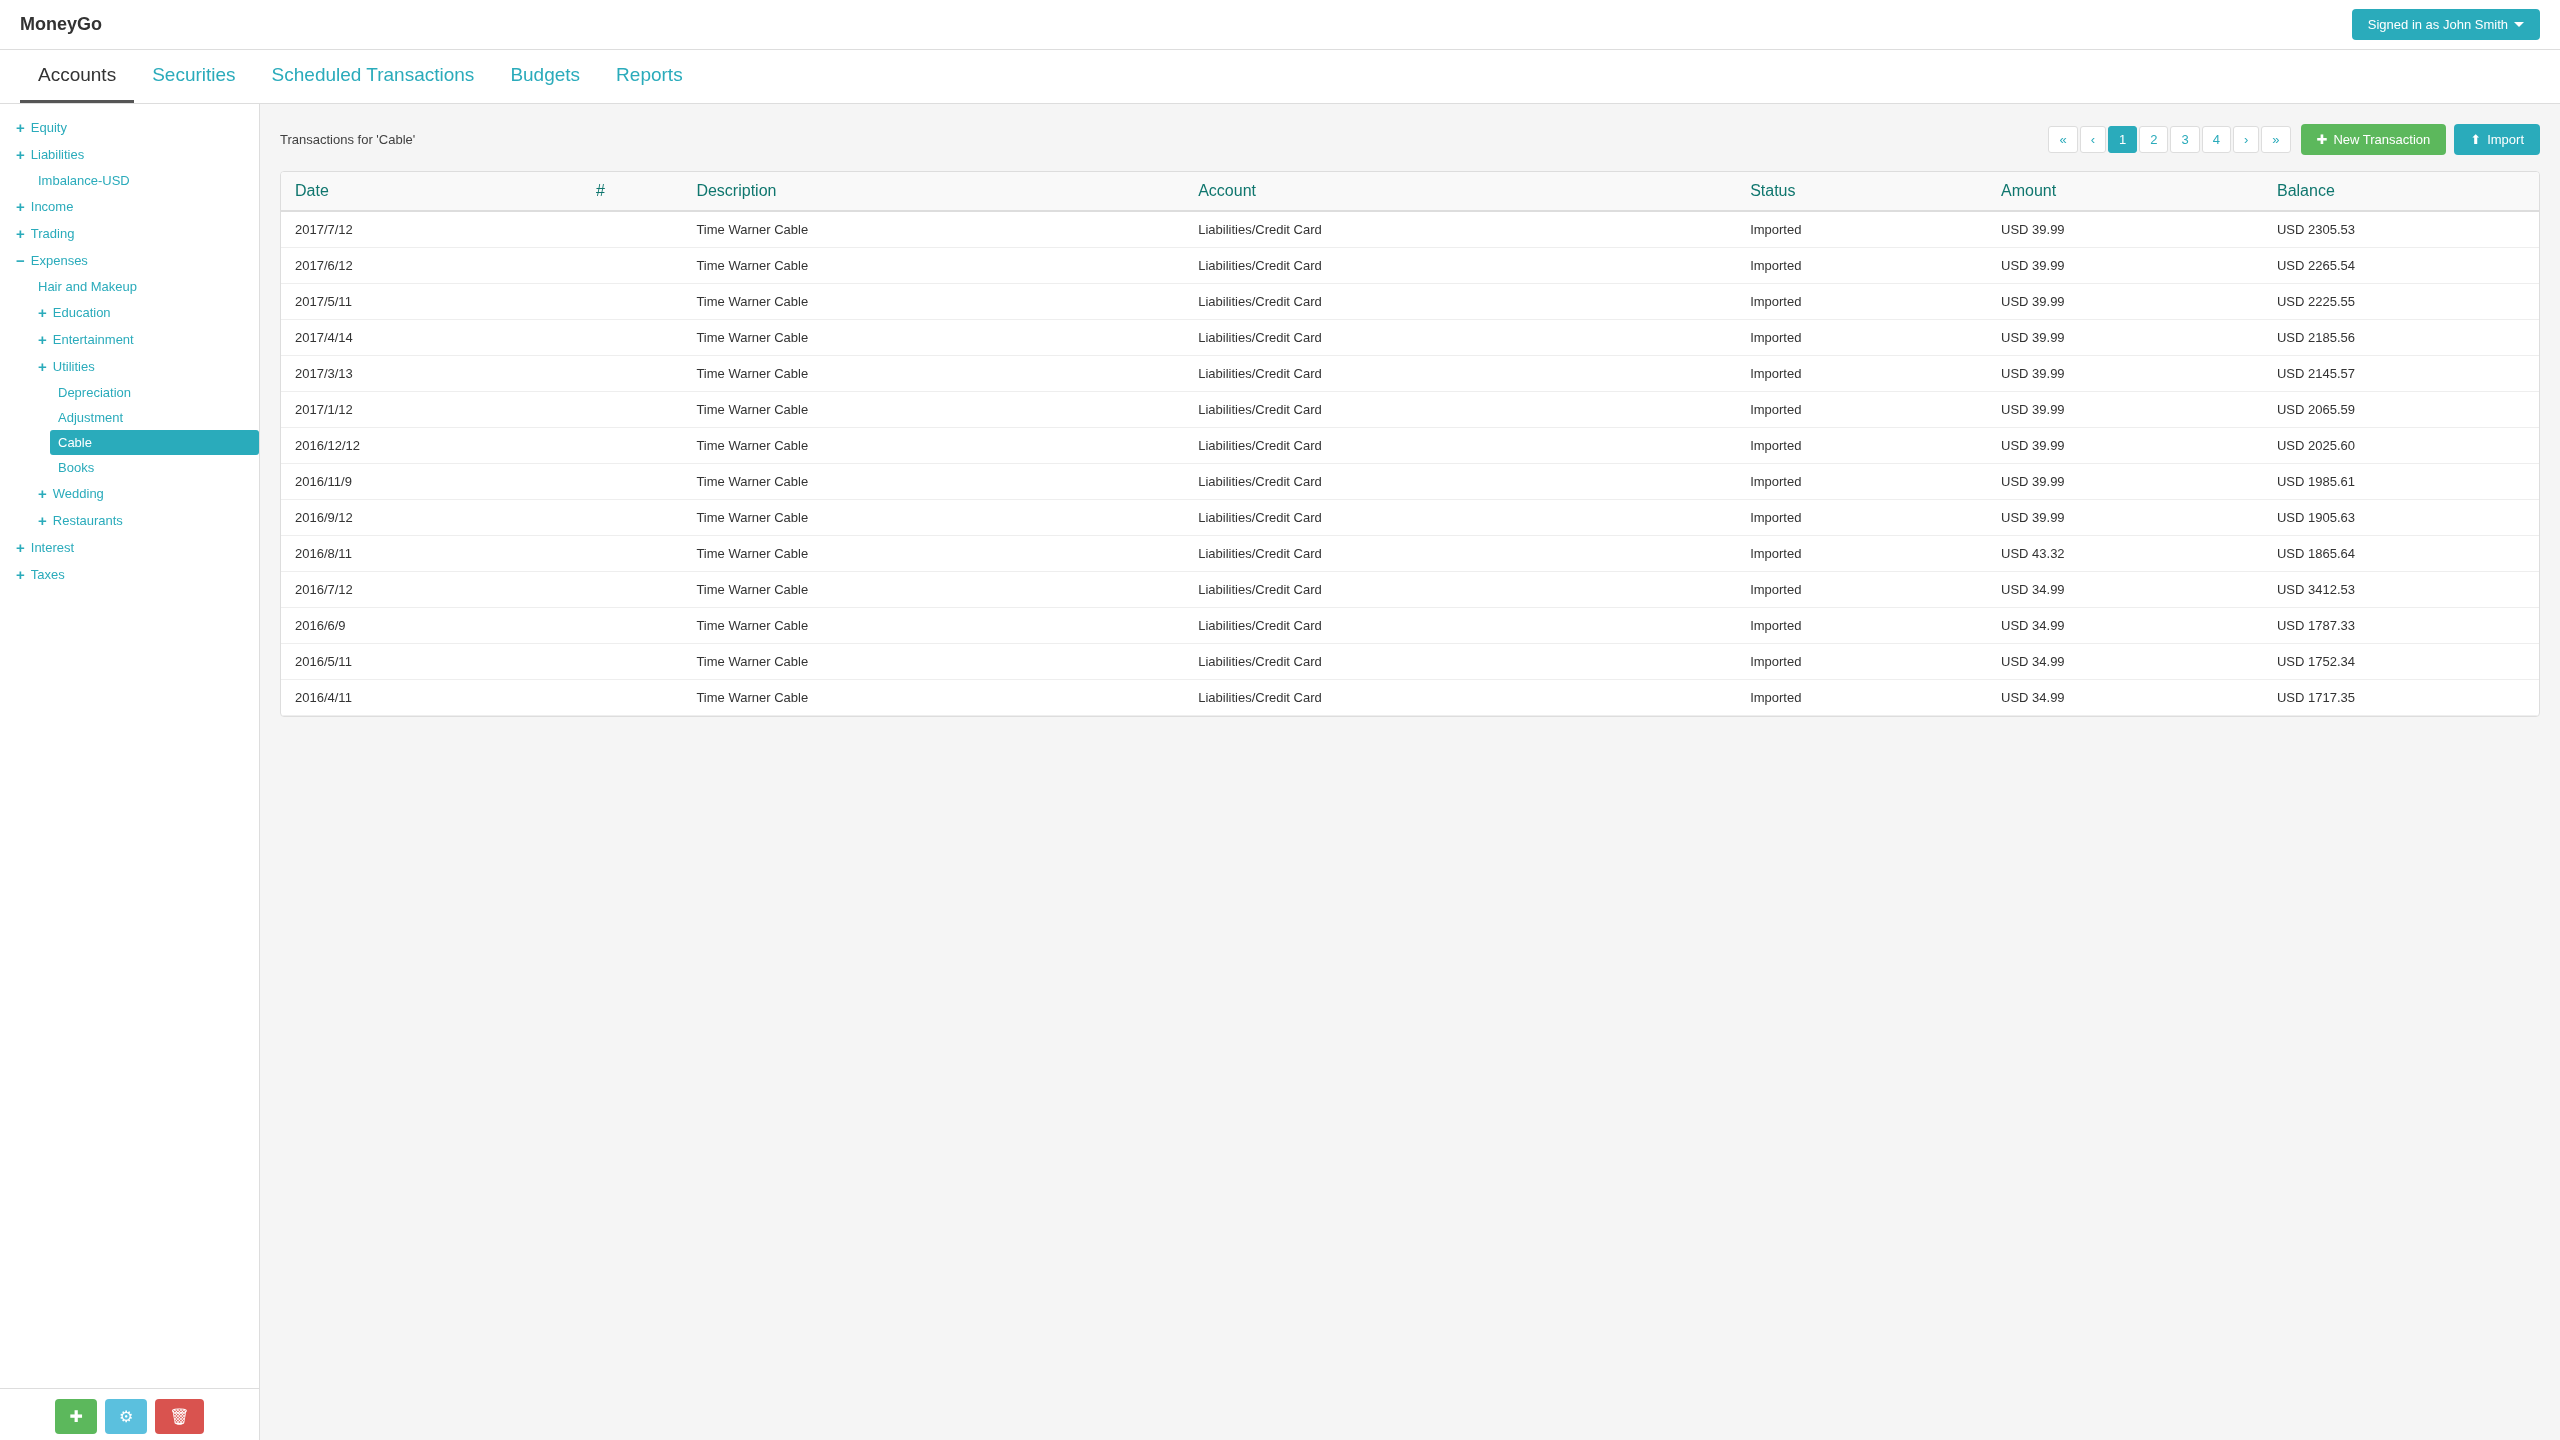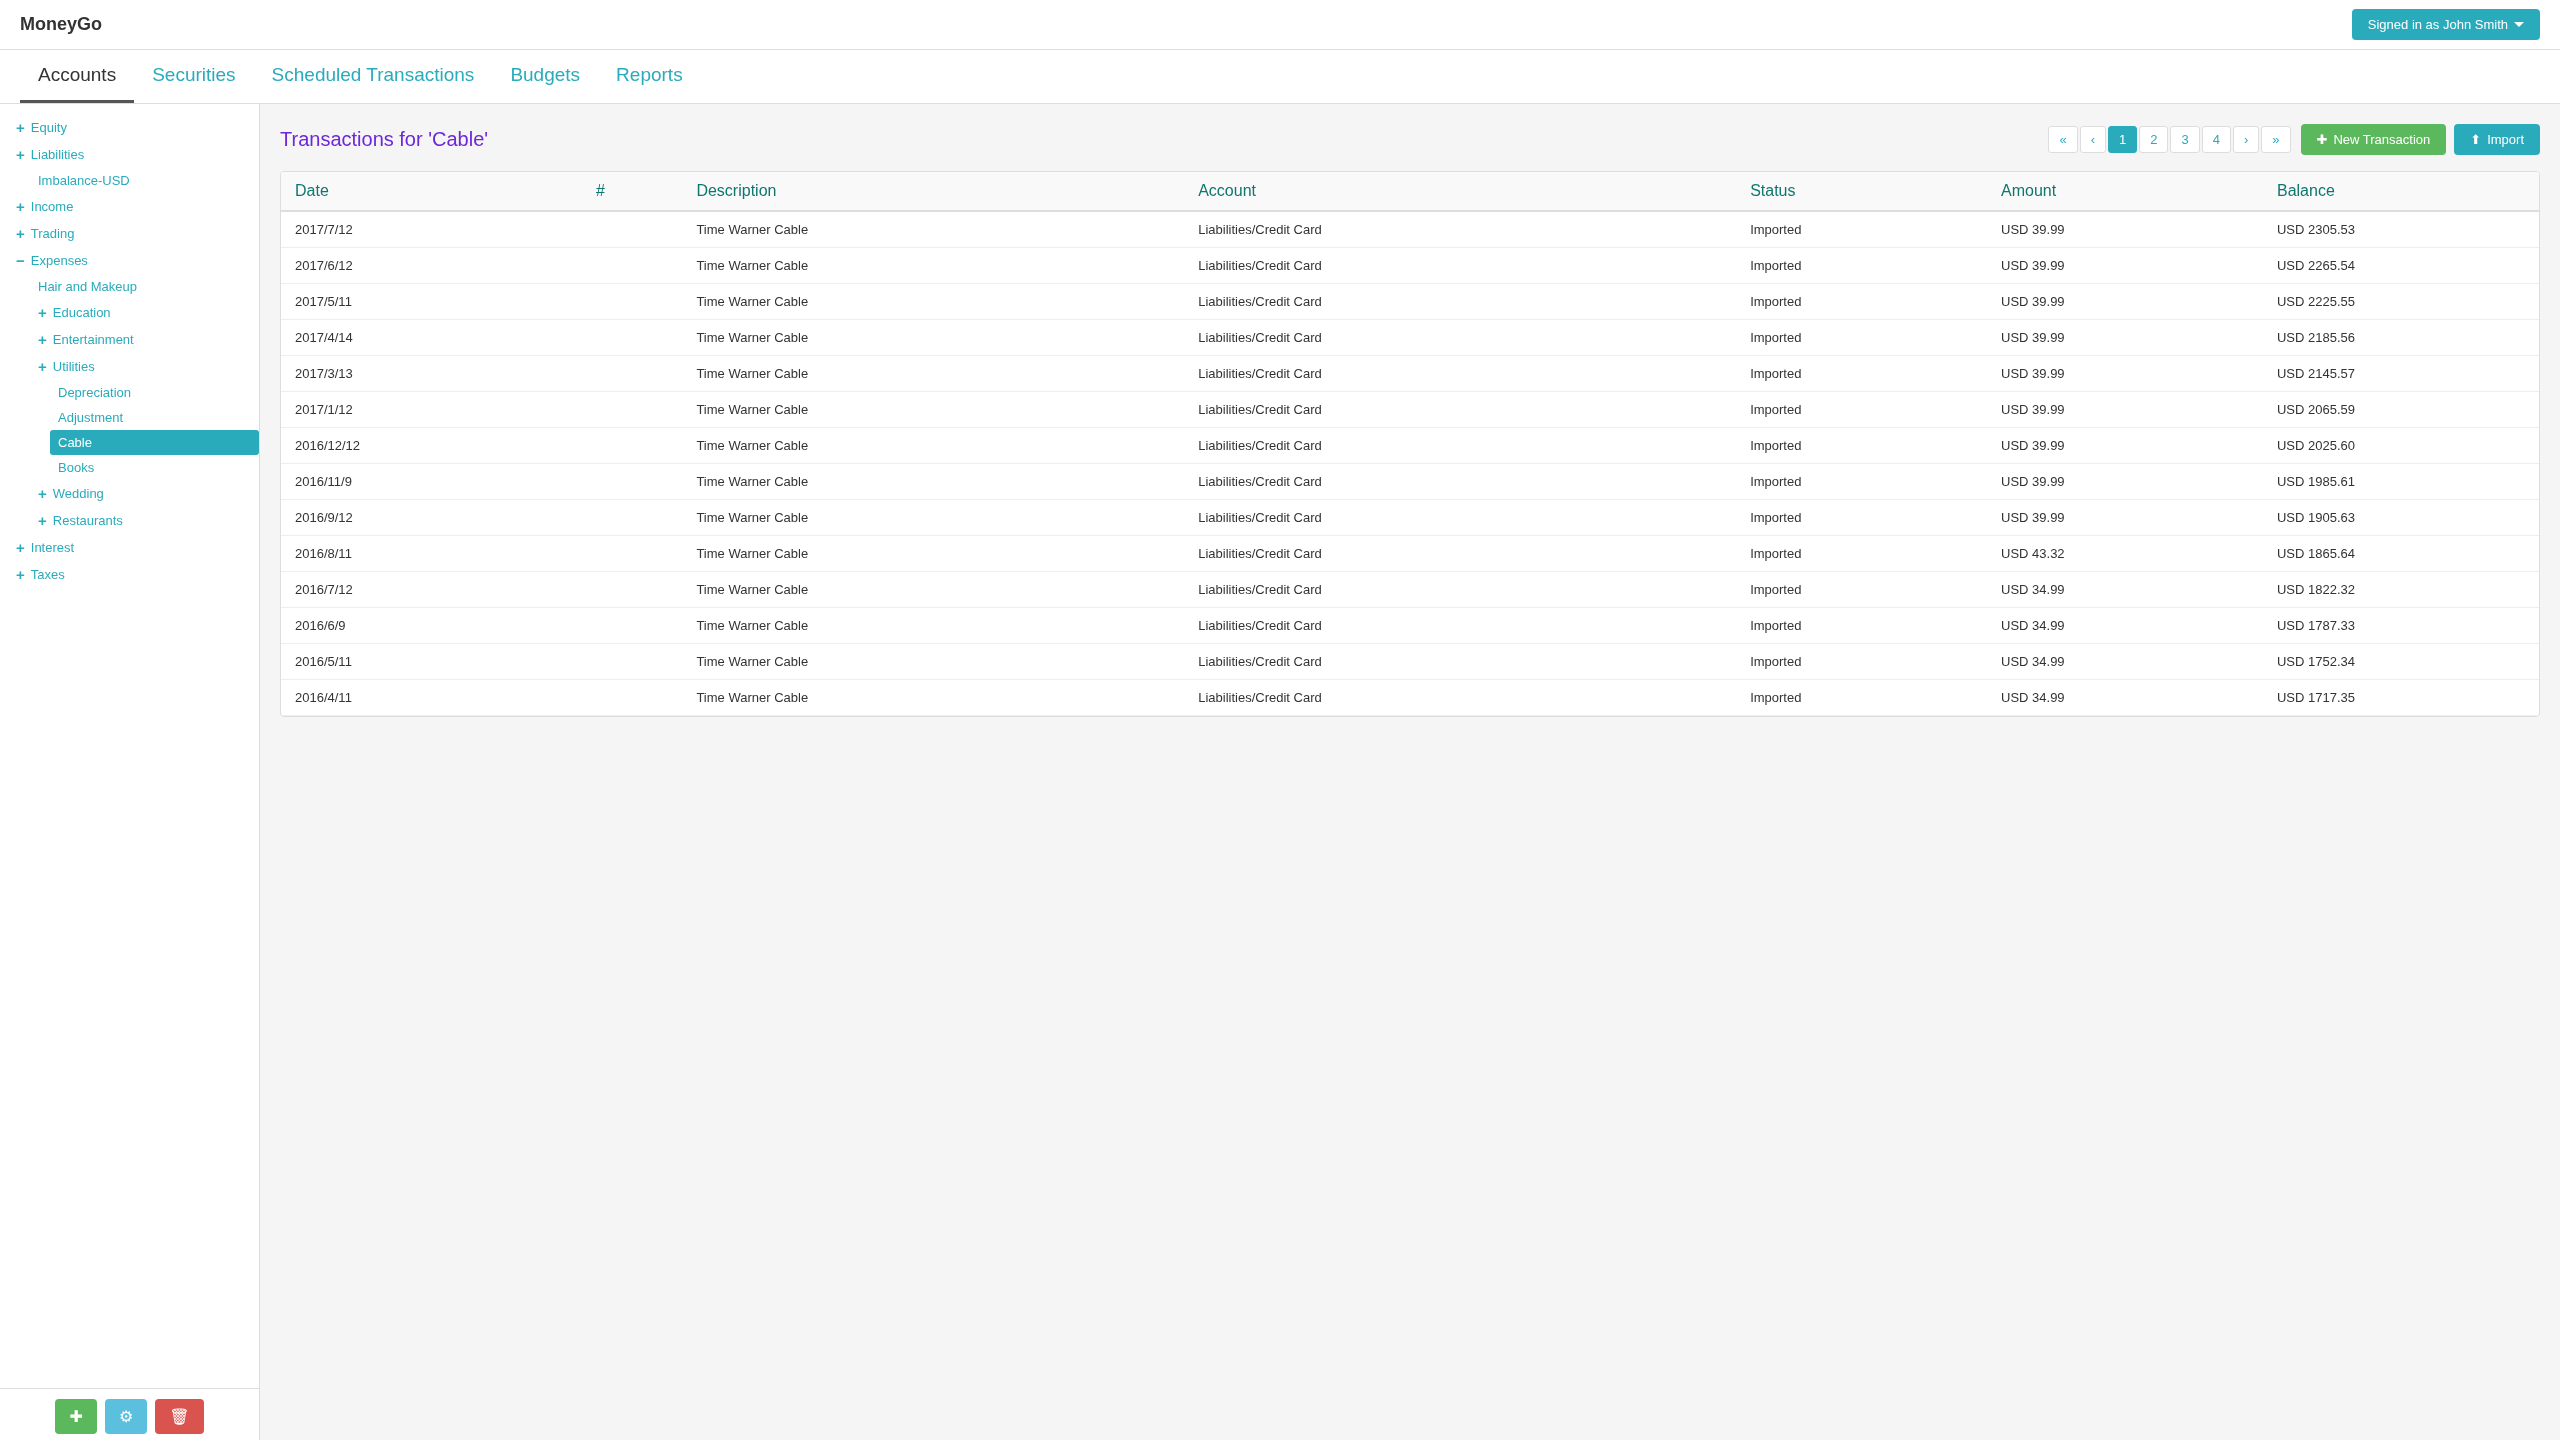--- a/index.html
+++ b/index.html
@@ -29,21 +29,21 @@
     .sidebar-sub .sidebar-item { padding-left: 8px; }
     .sidebar-bottom { position: absolute; bottom: 0; left: 0; right: 0; background: #fff; border-top: 1px solid #ddd; padding: 10px; display: flex; gap: 8px; justify-content: center; }
     .sb-btn { border: none; border-radius: 4px; padding: 8px 14px; cursor: pointer; color: #fff; font-size: 16px; }
     .sb-btn.green { background: #5cb85c; }
     .sb-btn.blue { background: #5bc0de; }
     .sb-btn.red { background: #d9534f; }
 
     
     .content { flex: 1; overflow-y: auto; padding: 20px; }
     .content-header { display: flex; align-items: center; justify-content: space-between; margin-bottom: 16px; }
-    .content-title { font-size: 20px; color: #6d28d9; }
+    .content-title { font-size: 13px; color: #404040; }
 
     
     .pagination { display: flex; align-items: center; gap: 2px; }
     .page-btn { border: 1px solid #ddd; background: #fff; padding: 5px 10px; cursor: pointer; color: #2aabbb; font-size: 13px; border-radius: 3px; }
     .page-btn.active { background: #2aabbb; color: #fff; border-color: #2aabbb; }
 
     
     .action-btns { display: flex; gap: 8px; }
     .btn-new { background: #5cb85c; color: #fff; border: none; padding: 8px 16px; border-radius: 4px; cursor: pointer; font-size: 13px; display: flex; align-items: center; gap: 6px; }
     .btn-import { background: #2aabbb; color: #fff; border: none; padding: 8px 16px; border-radius: 4px; cursor: pointer; font-size: 13px; display: flex; align-items: center; gap: 6px; }
@@ -296,21 +296,21 @@
               <td>USD 43.32</td>
               <td>USD 1865.64</td>
             </tr>
             <tr>
               <td>2016/7/12</td>
               <td></td>
               <td>Time Warner Cable</td>
               <td>Liabilities/Credit Card</td>
               <td>Imported</td>
               <td>USD 34.99</td>
-              <td>USD 1822.32</td>
+              <td>USD 3412.53</td>
             </tr>
             <tr>
               <td>2016/6/9</td>
               <td></td>
               <td>Time Warner Cable</td>
               <td>Liabilities/Credit Card</td>
               <td>Imported</td>
               <td>USD 34.99</td>
               <td>USD 1787.33</td>
             </tr>

